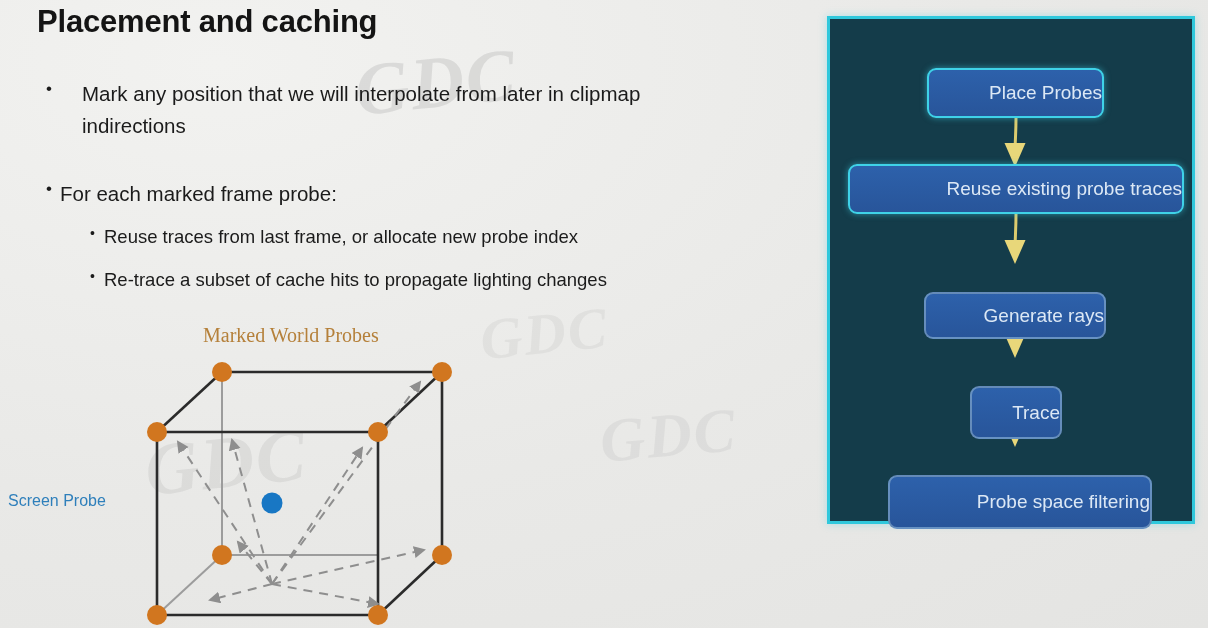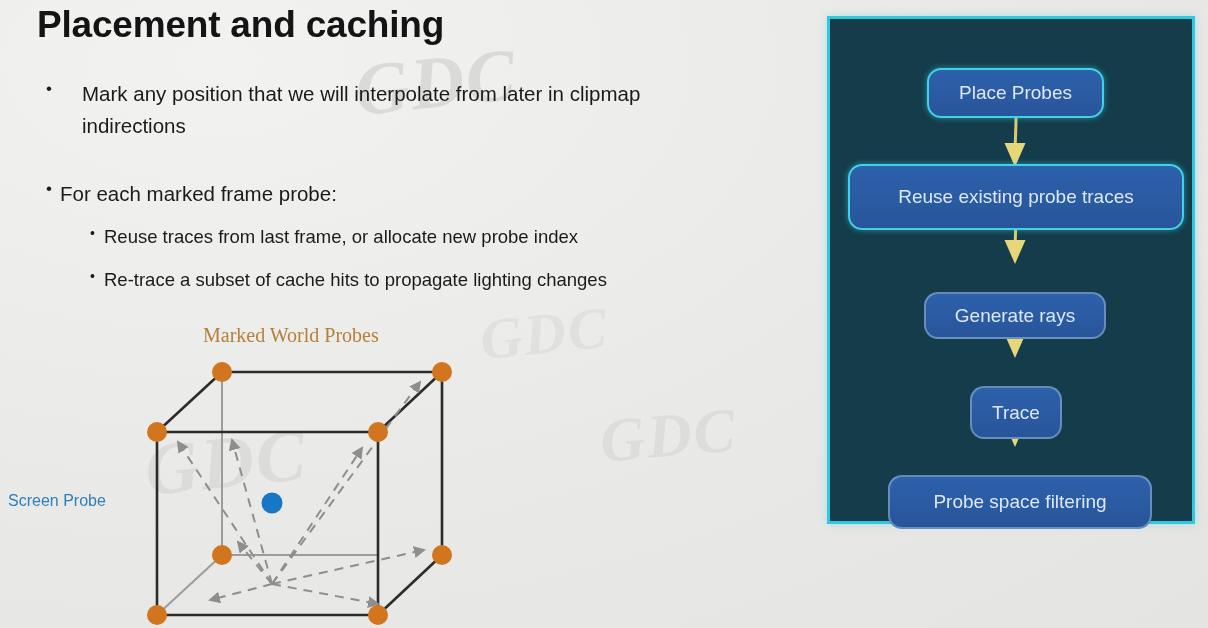--- a/index.html
+++ b/index.html
@@ -29,21 +29,21 @@
     white-space:nowrap;
   }
   .wm1 { left:355px; top:40px;  font-size:74px; transform:rotate(-6deg); }
   .wm2 { left:145px; top:420px; font-size:74px; transform:rotate(-6deg); opacity:.75; }
   .wm3 { left:600px; top:400px; font-size:62px; transform:rotate(-5deg); opacity:.6; }
   .wm4 { left:480px; top:300px; font-size:58px; transform:rotate(-6deg); opacity:.55; }
 
   
   #title {
     position:absolute; left:37px; top:4px;
-    font-size:37px; font-weight:bold; color:#141414;
+    font-size:31px; font-weight:bold; color:#141414;
     letter-spacing:-0.2px;
   }
   .bullet {
     position:absolute;
     display:flex;
     align-items:flex-start;
     color:#1b1b1b;
   }
   .bullet .dot {
     display:inline-block;
@@ -82,38 +82,38 @@
   
   #flow-panel {
     position:absolute; left:827px; top:16px;
     width:368px; height:508px;
     background:#143c4a;
     border:3px solid #2fc8dc;
     box-shadow:0 0 8px rgba(60,200,220,.35);
   }
   .flowbox {
     position:absolute;
-    display:flex; align-items:center; justify-content:center;
+    display:flex; align-items:center; justify-content:flex-end;
     background:linear-gradient(180deg,#2d61ab 0%, #28559a 100%);
     color:#dce8f5;
-    border-radius:14px;
+    border-radius:9px;
     font-size:19px;
     text-align:center;
     white-space:nowrap;
   }
   .flowbox.cyan {
     border:2px solid #3fd2e8;
     box-shadow:0 0 6px rgba(63,210,232,.55);
   }
   .flowbox.soft {
     border:2px solid rgba(200,225,235,.38);
     margin-top:31px;
   }
   #fb0 { left:97px;  top:49px;  width:177px; height:50px; }
-  #fb1 { left:18px;  top:145px; width:336px; height:66px; }
+  #fb1 { left:18px;  top:145px; width:336px; height:50px; }
   #fb2 { left:94px;  top:242px; width:182px; height:47px; }
   #fb3 { left:140px; top:336px; width:92px;  height:53px; }
   #fb4 { left:58px;  top:425px; width:264px; height:54px; }
 </style>
 </head>
 <body>
 
 <div id="slide">
 
   <div class="watermark wm1">GDC</div>

